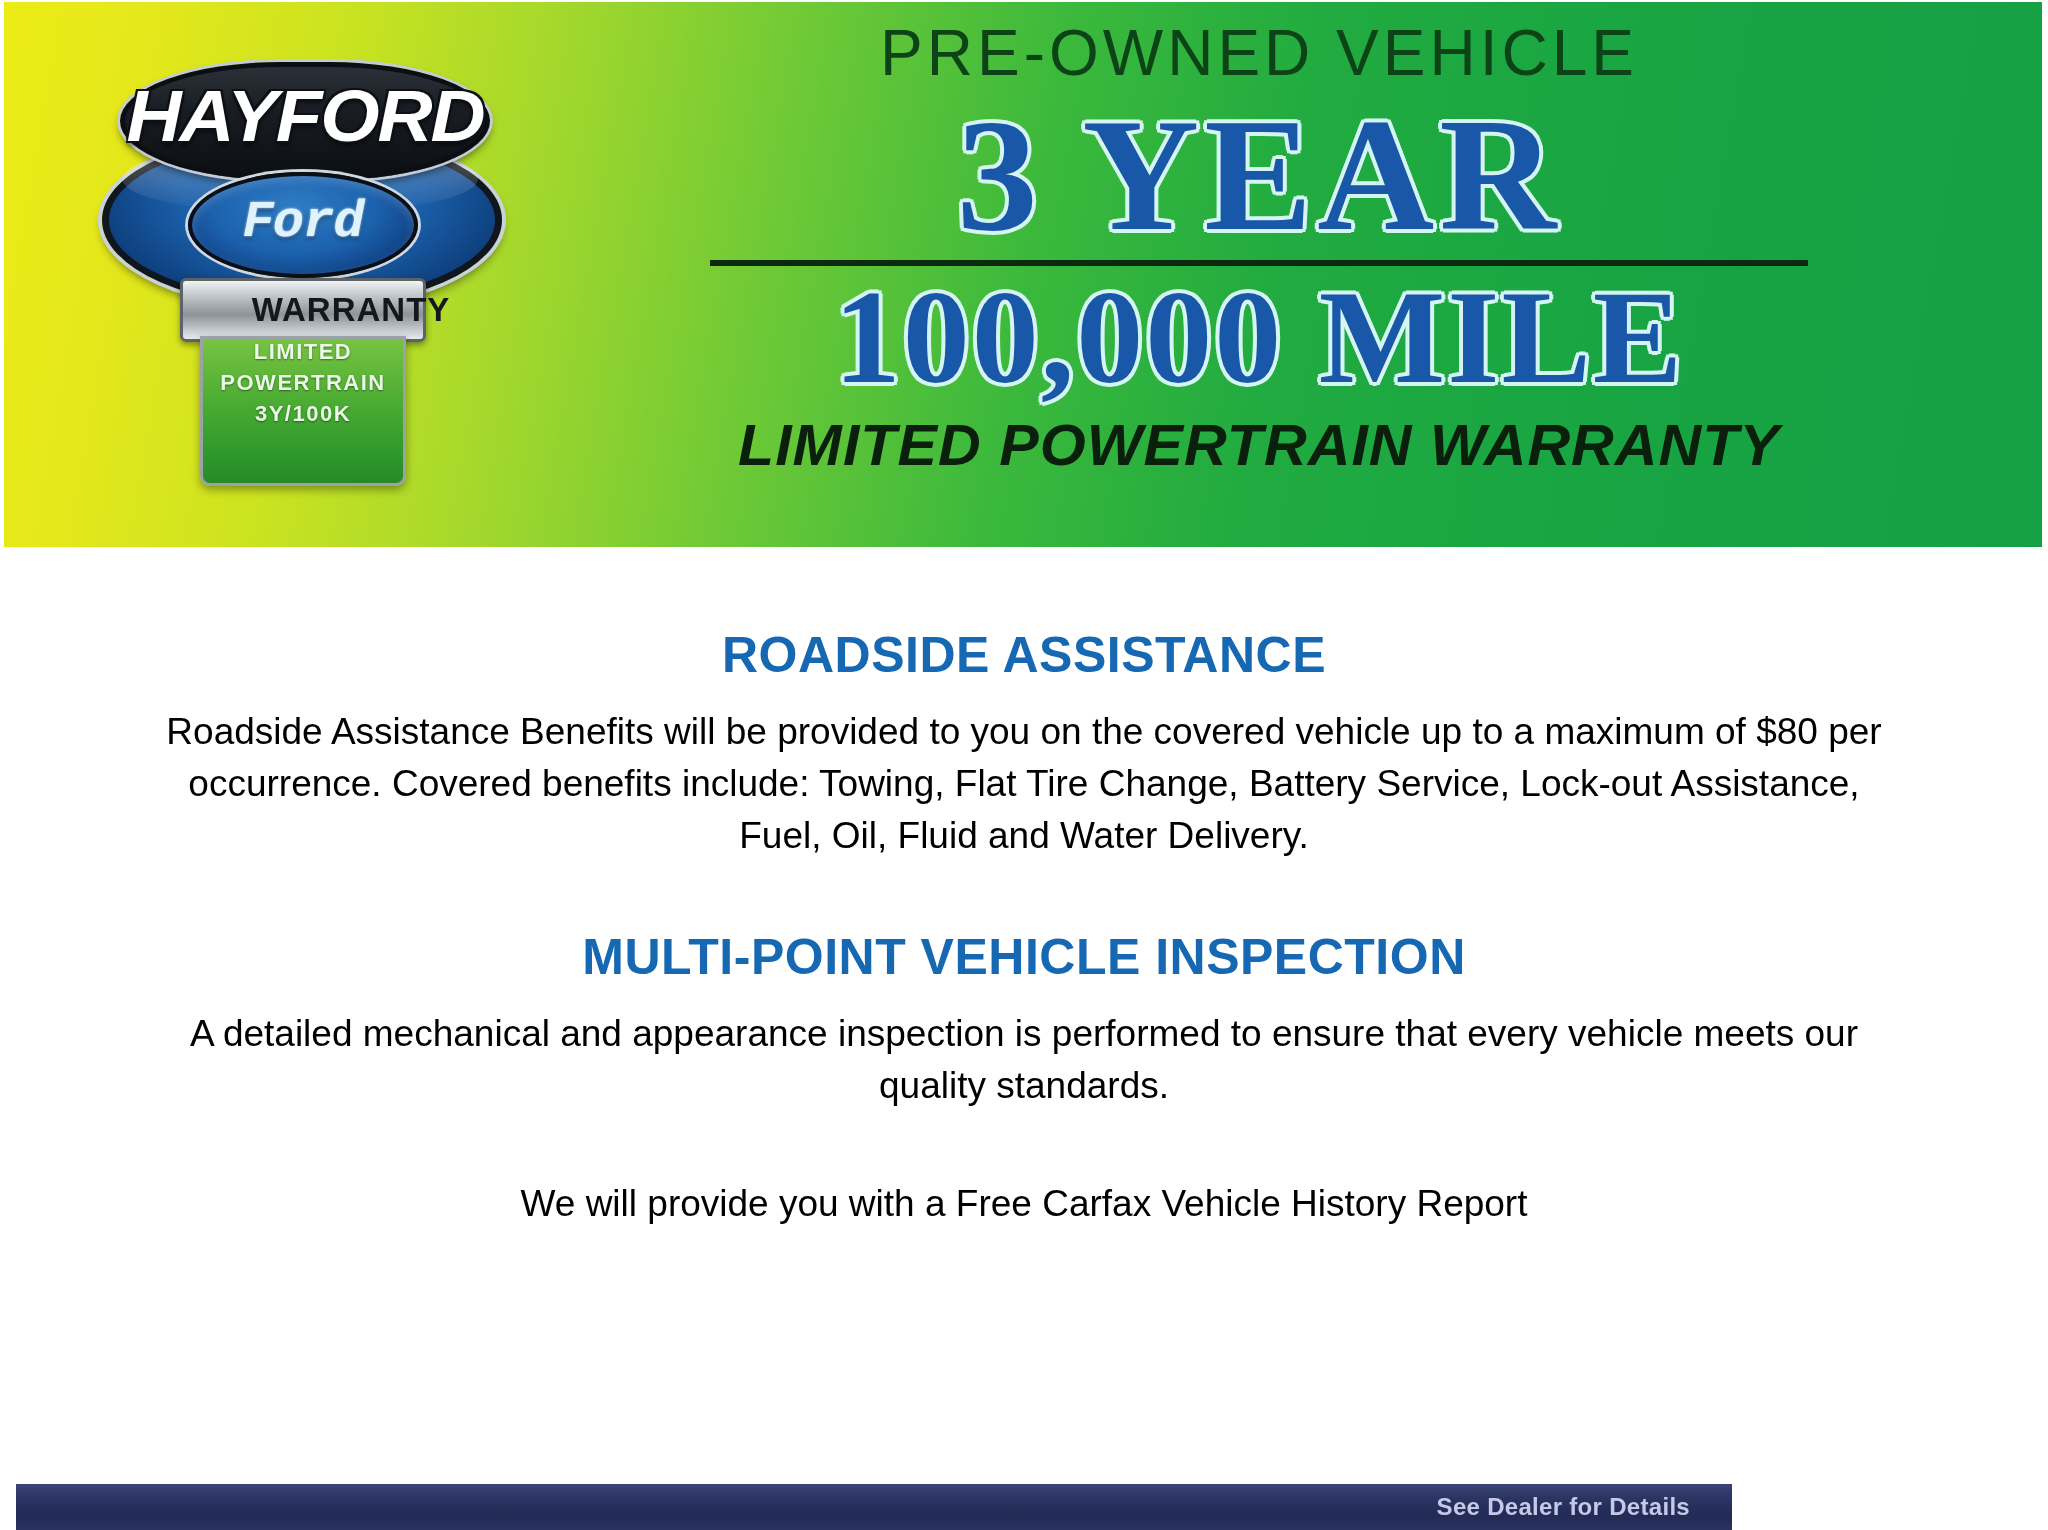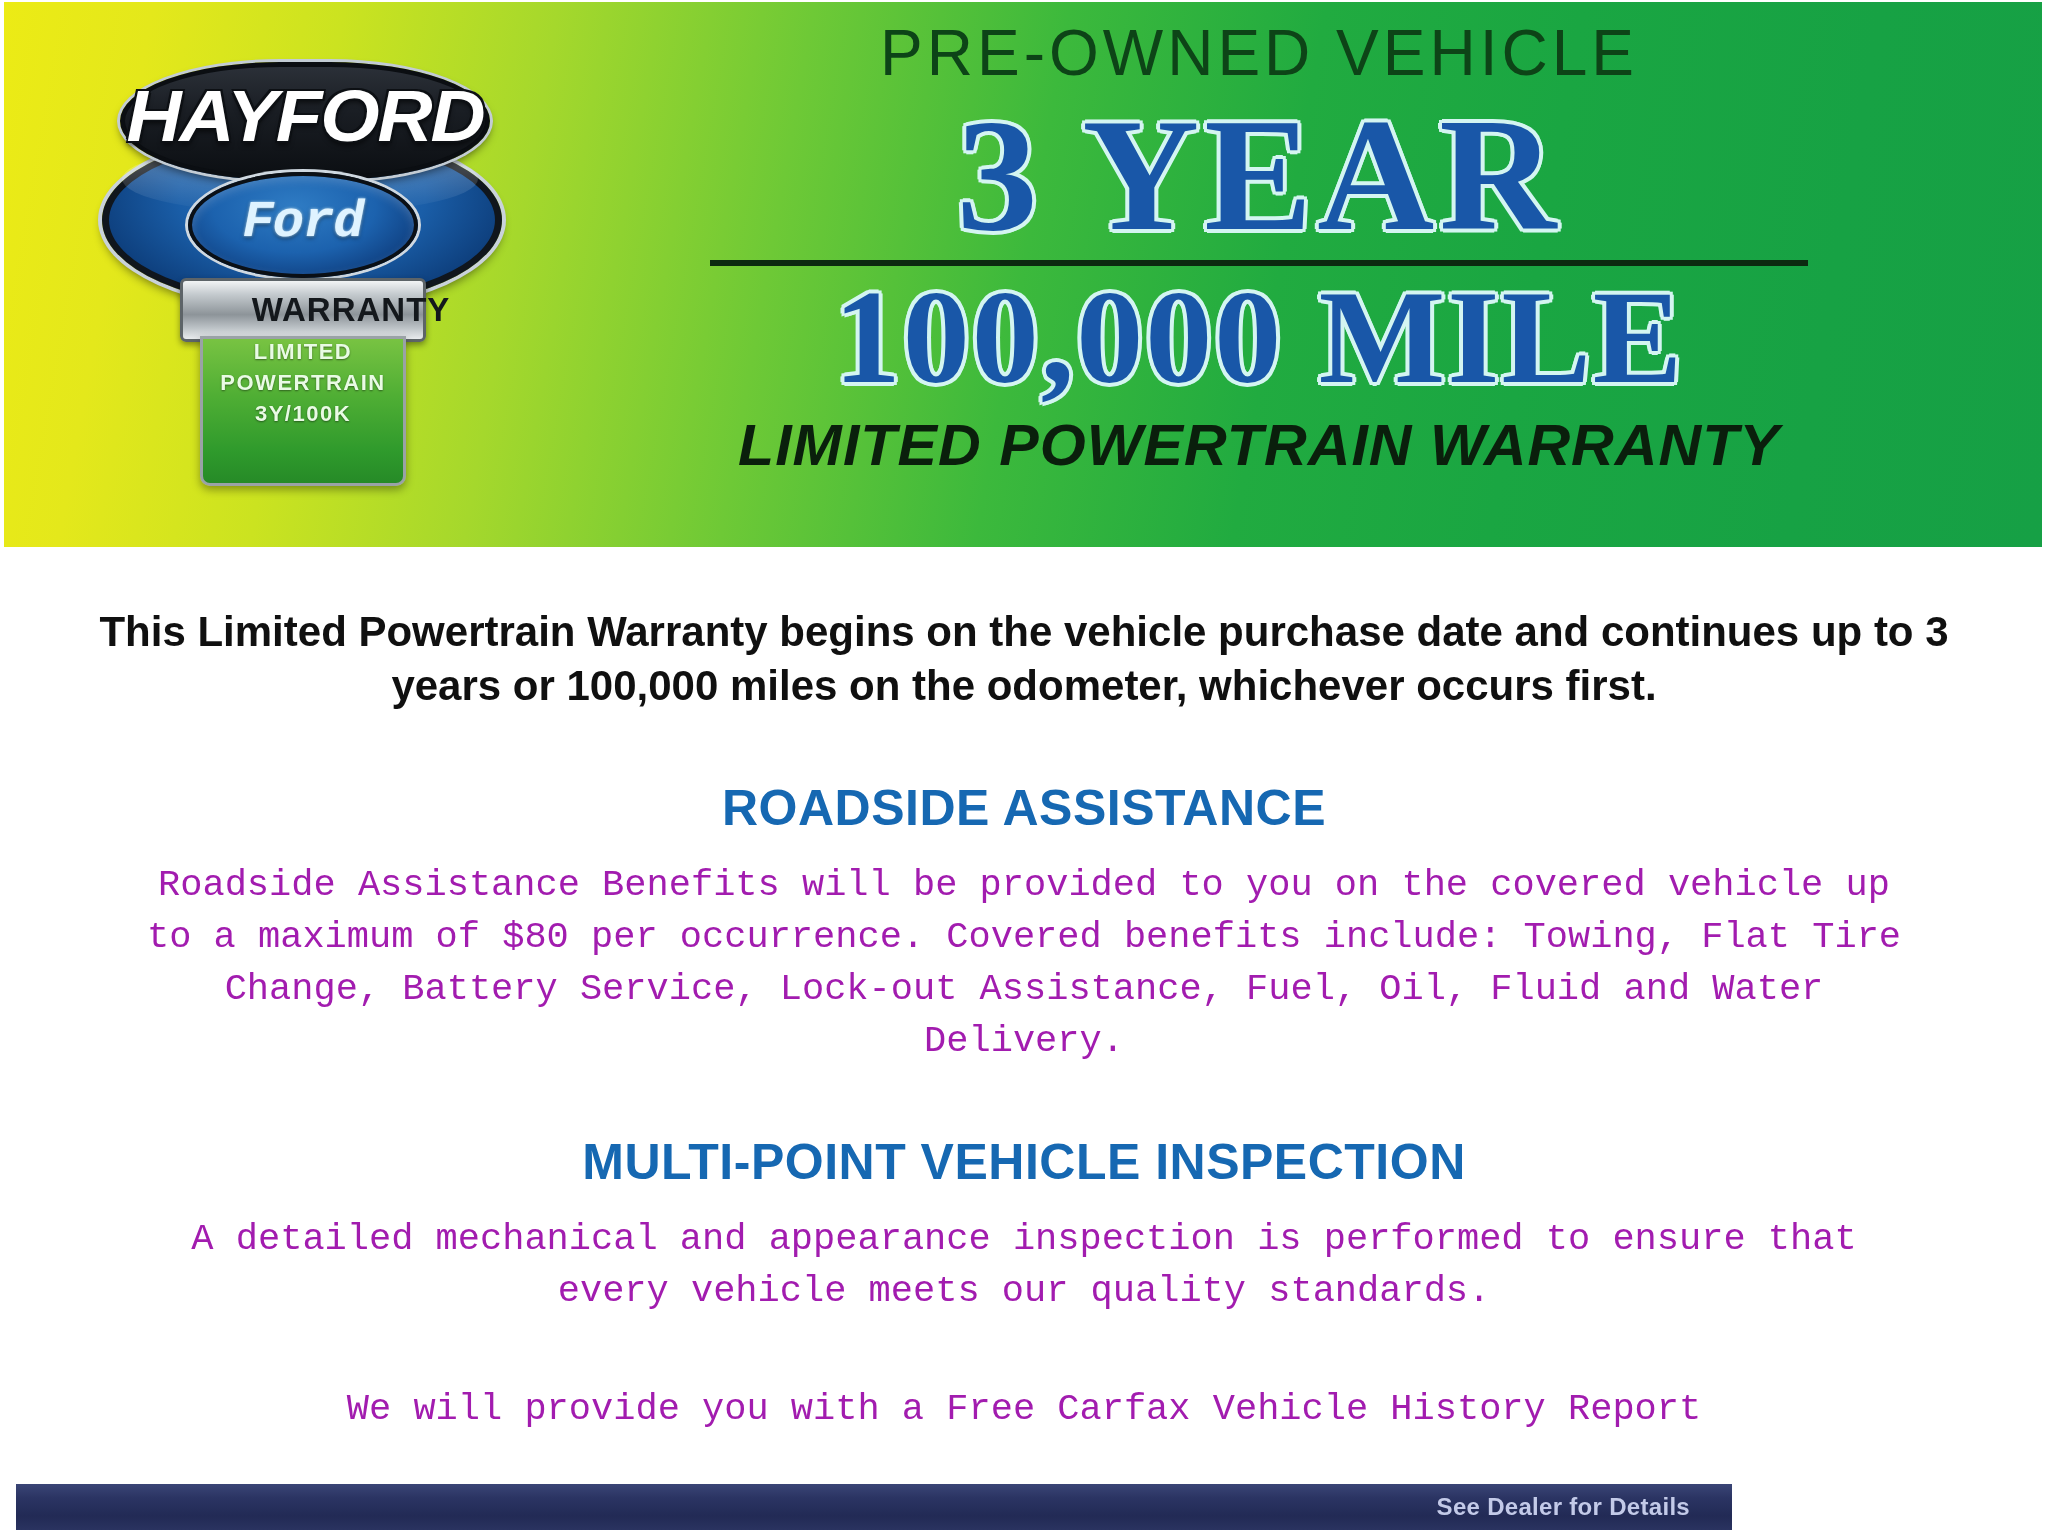--- a/index.html
+++ b/index.html
@@ -267,25 +267,25 @@
     font-family: "Liberation Sans", sans-serif;
     font-weight: bold;
     font-size: 50px;
     line-height: 58px;
     letter-spacing: .5px;
     color: #1668b2;
   }
   .section-body {
     width: 1760px;
     margin: 22px auto 0 auto;
-    font-family: Liberation Mono, monospace;
+    font-family: Liberation Sans, sans-serif;
     font-weight: normal;
     font-size: 37px;
     line-height: 52px;
-    color: #a21caf;
+    color: #000000;
   }
 
   
   .footer-bar {
     position: absolute;
     left: 16px;
     top: 1484px;
     width: 1716px;
     height: 46px;
     background: linear-gradient(180deg, #3a4576 0%, #2b3463 30%, #222a55 70%, #2a3360 100%);
@@ -329,21 +329,20 @@
     <div class="big-years">3 YEAR</div>
     <div class="rule"></div>
     <div class="big-miles">100,000 MILE</div>
     <div class="sub-warranty">LIMITED POWERTRAIN WARRANTY</div>
   </div>
 
 </div>
 
 <div class="body-wrap">
 
-  <div class="intro">This Limited Powertrain Warranty begins on the vehicle purchase date and continues up to 3 years or 100,000 miles on the odometer, whichever occurs first.</div>
 
   <div class="section">
     <div class="section-title">ROADSIDE ASSISTANCE</div>
     <div class="section-body">Roadside Assistance Benefits will be provided to you on the covered vehicle up to a maximum of $80 per occurrence. Covered benefits include: Towing, Flat Tire Change, Battery Service, Lock-out Assistance, Fuel, Oil, Fluid and Water Delivery.</div>
   </div>
 
   <div class="section">
     <div class="section-title">MULTI-POINT VEHICLE INSPECTION</div>
     <div class="section-body">A detailed mechanical and appearance inspection is performed to ensure that every vehicle meets our quality standards.</div>
   </div>

